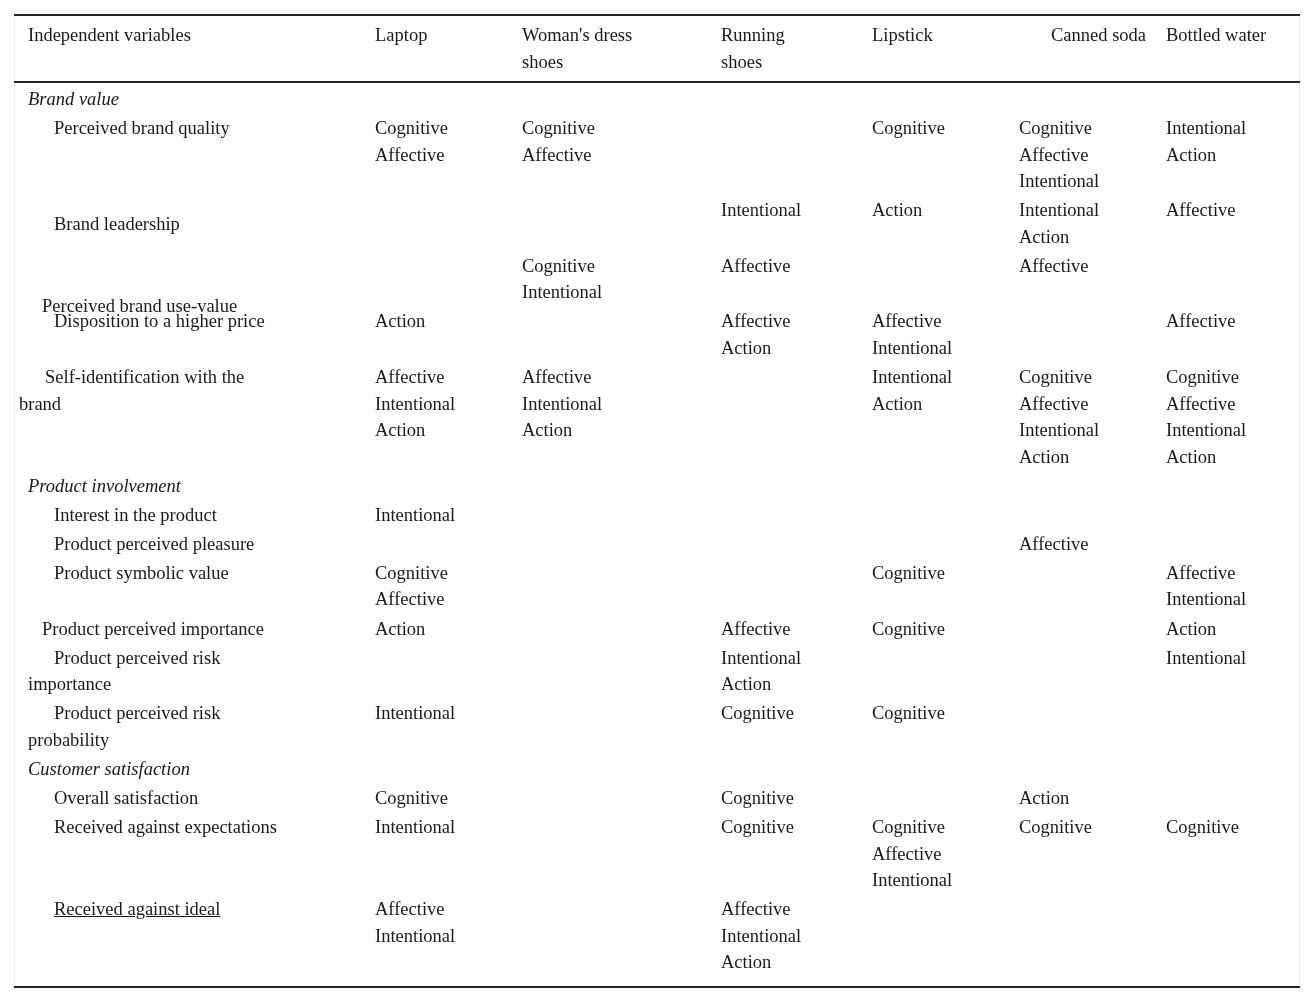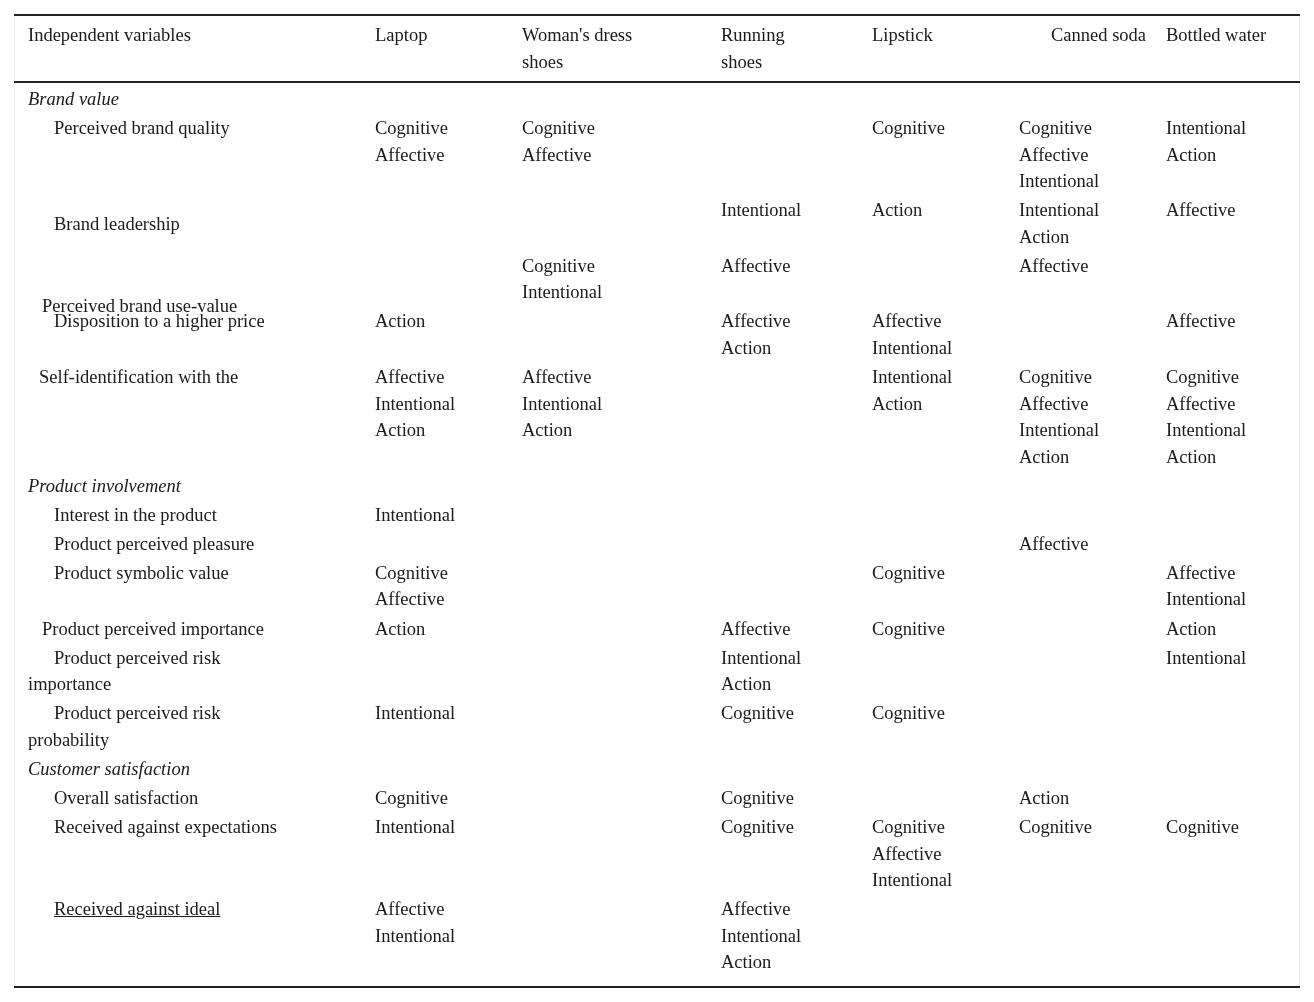--- a/index.html
+++ b/index.html
@@ -139,22 +139,23 @@
       <span class="ln">Affective</span>
       <span class="ln">Action</span>
     </div>
     <div class="cell" style="left: 872px; top: 308.4px;">
       <span class="ln">Affective</span>
       <span class="ln">Intentional</span>
     </div>
     <div class="cell" style="left: 1166px; top: 308.4px;">
       <span class="ln">Affective</span>
     </div>
-    <div class="cell" style="left: 13px; top: 364px; font-family: Liberation Serif, serif;">
+    <div class="cell" style="left: 19px; top: 364px; font-family: Liberation Serif, serif;">
       <span class="ln" style="padding-left: 26px;">Self-identification with the</span>
+      <span class="ln">brand</span>
     </div>
     <div class="cell" style="left: 375px; top: 364px;">
       <span class="ln">Affective</span>
       <span class="ln">Intentional</span>
       <span class="ln">Action</span>
     </div>
     <div class="cell" style="left: 522px; top: 364px;">
       <span class="ln">Affective</span>
       <span class="ln">Intentional</span>
       <span class="ln">Action</span>

